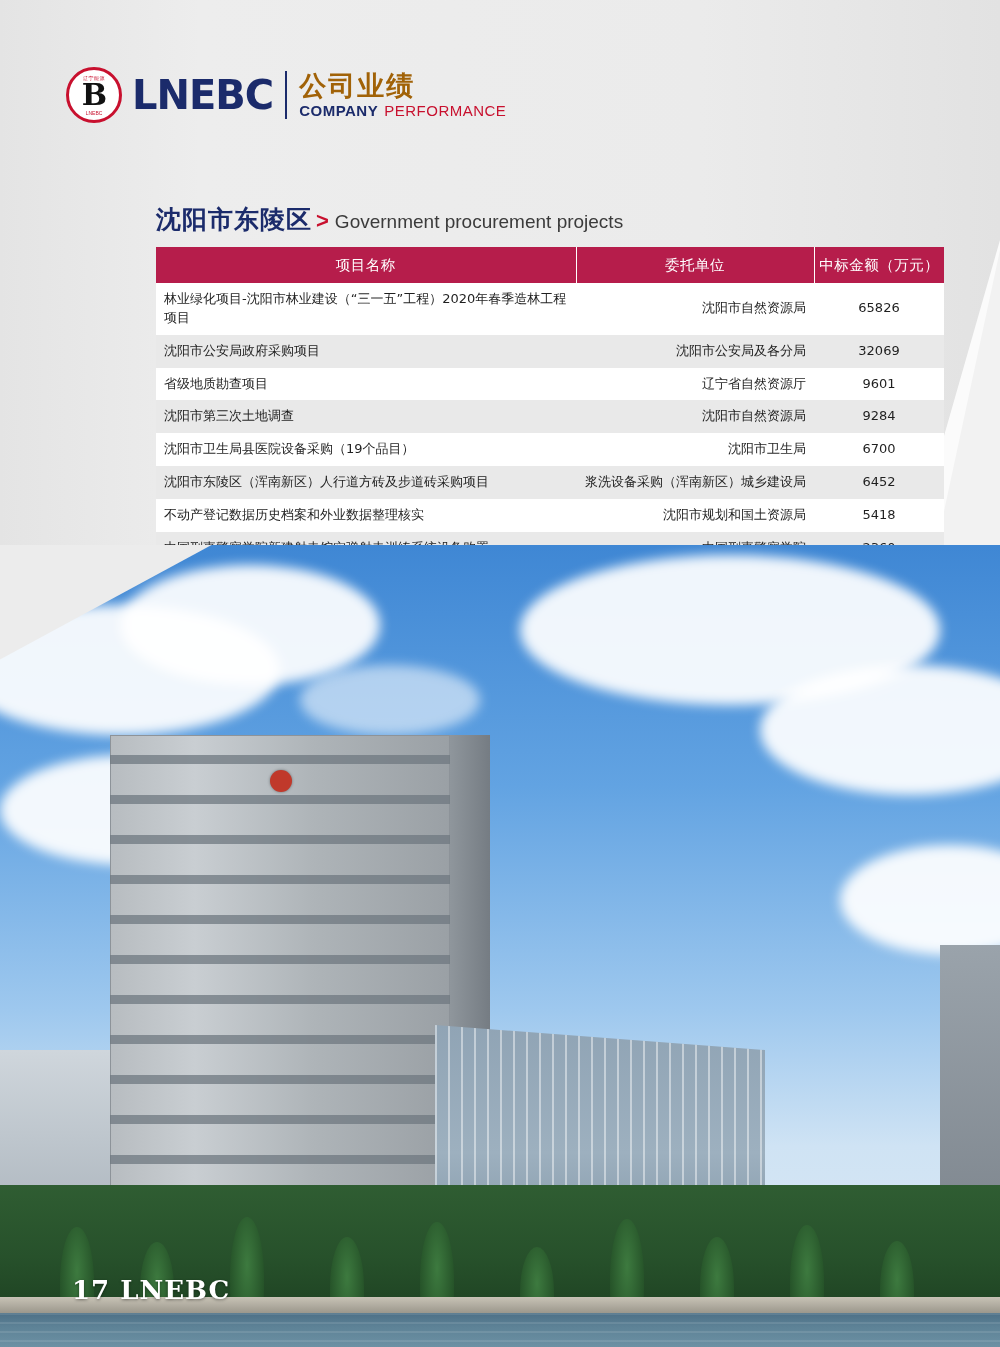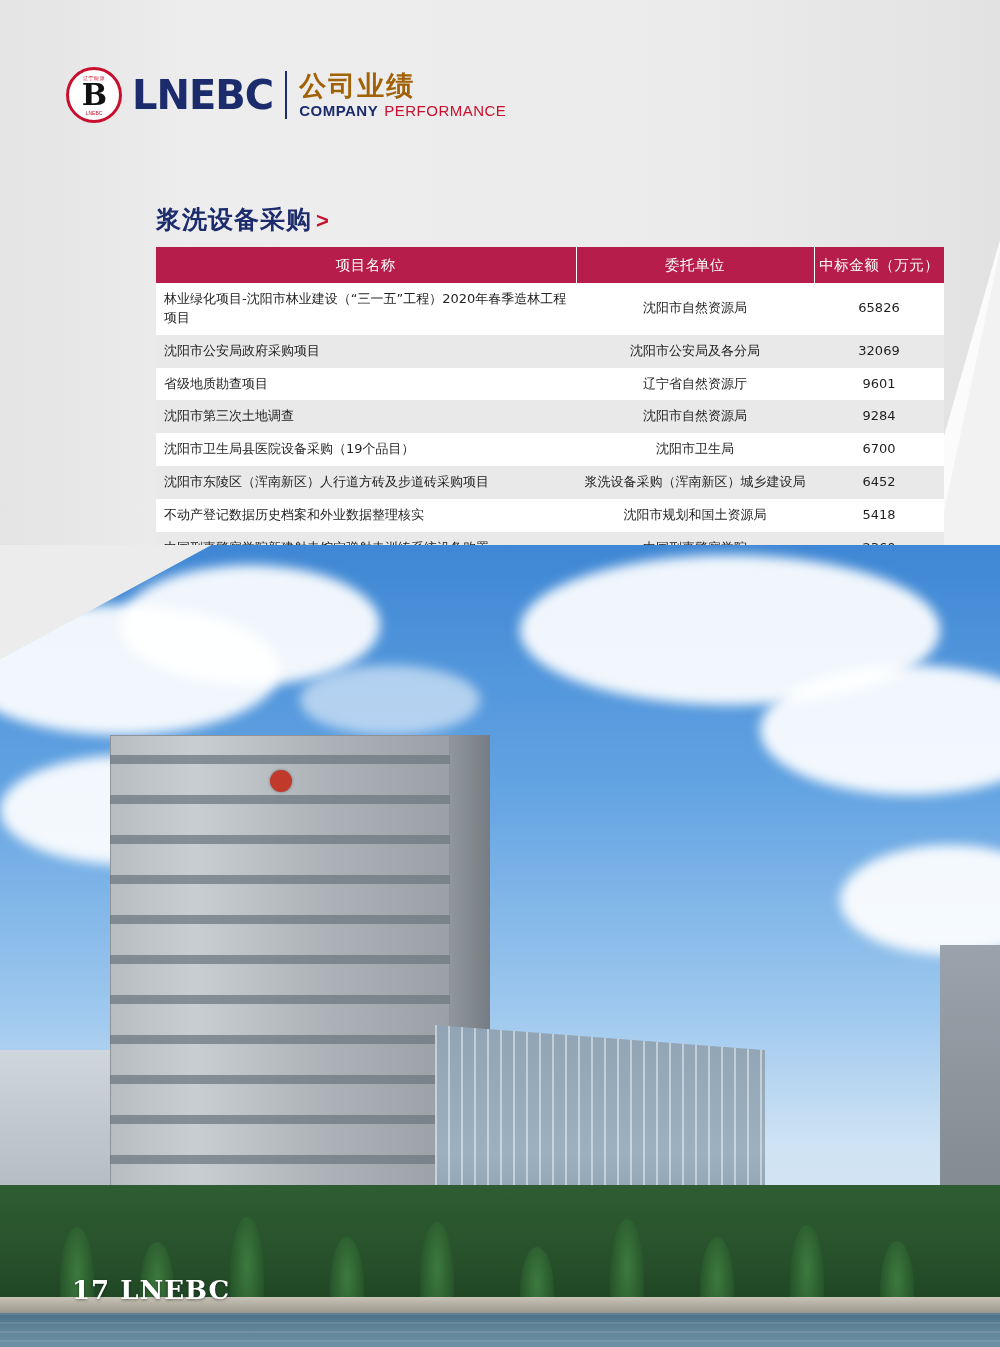--- a/index.html
+++ b/index.html
@@ -191,21 +191,21 @@
   table.perf td {
     font-size: 13px;
     color: #1f1f1f;
     padding: 7px 8px;
     line-height: 1.45;
     vertical-align: middle;
   }
   table.perf tbody tr:nth-child(odd) { background: #ffffff; }
   table.perf tbody tr:nth-child(even) { background: #e9e9e9; }
   td.c-name { text-align: left; }
-  td.c-org { text-align: center; padding-left: 10px; }
+  td.c-org { text-align: right; padding-left: 10px; }
   td.c-amt { text-align: center; }
   col.w1 { width: 420px; }
   col.w2 { width: 238px; }
   col.w3 { width: 130px; }
 
   
   .photo {
     position: absolute;
     left: 0;
     top: 545px;
@@ -394,22 +394,23 @@
     <div>
       <div class="logo-cn">公司业绩</div>
       <div class="logo-en">
         <span class="en1">COMPANY</span>
         <span class="en2">PERFORMANCE</span>
       </div>
     </div>
   </div>
 
   <div class="section-title">
-    <span class="cn">浆洗设备采购</span>
+    <span class="cn">沈阳市东陵区</span>
     <span class="arrow">&gt;</span>
+    <span class="en">Government procurement projects</span>
   </div>
 
   <div class="table-wrap">
     <table class="perf">
       <colgroup>
           <col class="w1">
           <col class="w2">
           <col class="w3">
         </colgroup>
       <thead>

